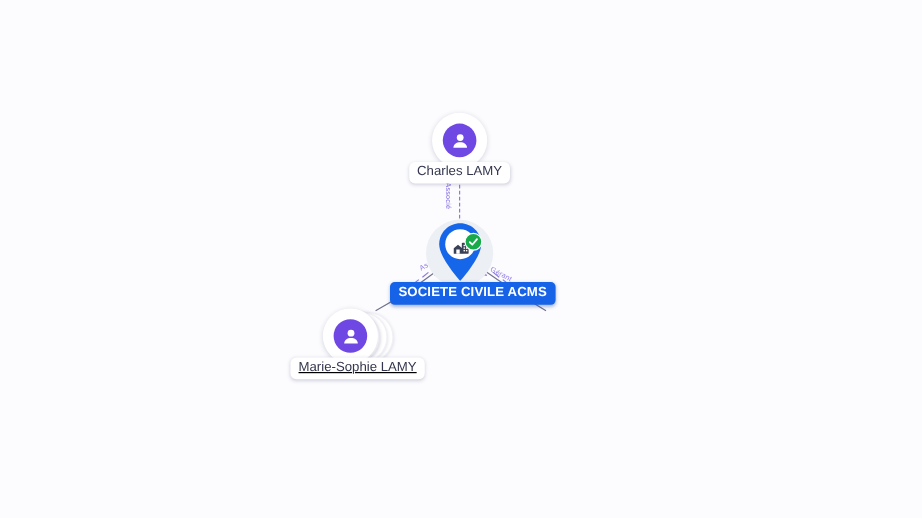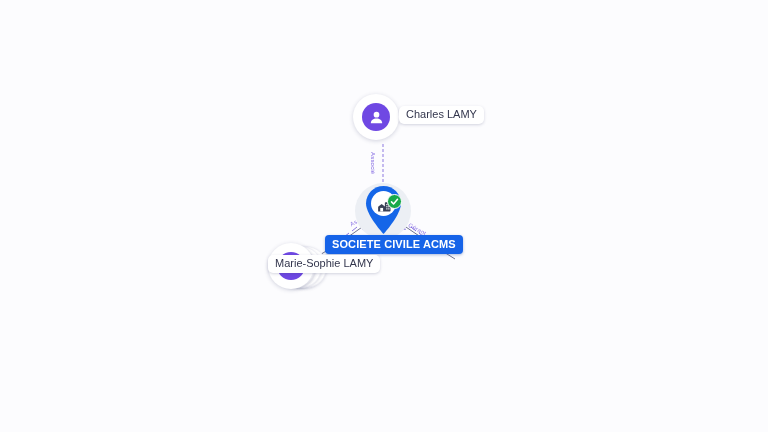--- a/index.html
+++ b/index.html
@@ -26,21 +26,21 @@
     top: 0;
     width: 768px;
     height: 432px;
     pointer-events: none;
   }
 
   
   .node {
     position: absolute;
     display: flex;
-    flex-direction: row;
+    flex-direction: column;
     align-items: center;
   }
 
   
   .avatar-stack {
     position: relative;
     width: 58px;
     height: 46px;
   }
   .stack-card {
@@ -162,21 +162,21 @@
     font-size: 11px;
     line-height: 14px;
     font-weight: bold;
     letter-spacing: 0.1px;
     white-space: nowrap;
     box-shadow: 0 1px 3px rgba(20, 60, 150, 0.35);
   }
 
   
   #node-charles       { left: 353px; top: 94px;  width: 60px; }
-  #node-marie         { left: 268px; top: 243px; width: 60px; }
+  #node-marie         { left: 268px; top: 257px; width: 60px; text-decoration: underline; }
   #node-anne          { left: 444px; top: 243px; width: 60px; }
 
   #node-charles .avatar-stack { width: 46px; height: 46px; }
 
   
   .edge-label {
     position: absolute;
     font-size: 6px;
     line-height: 7px;
     color: #7b5fe0;

